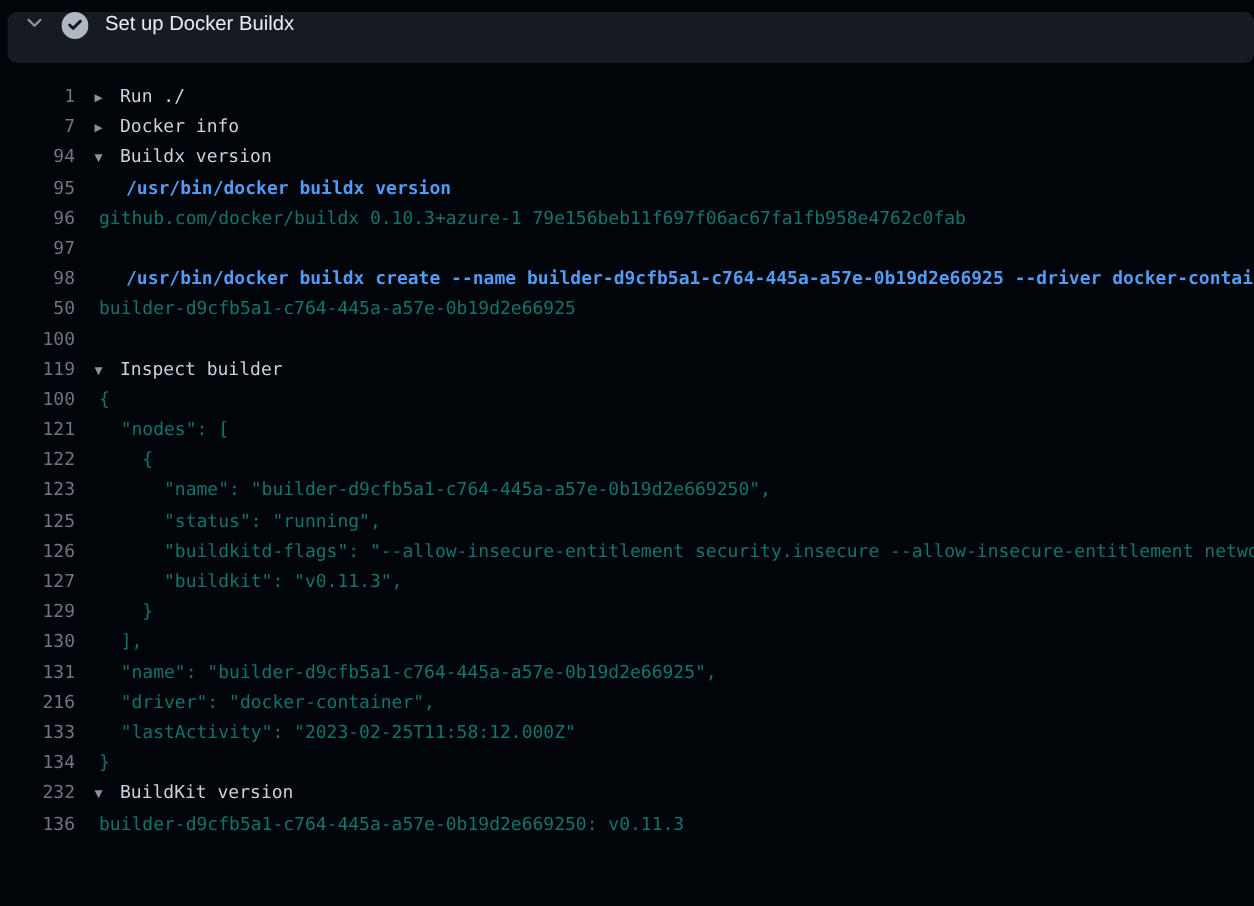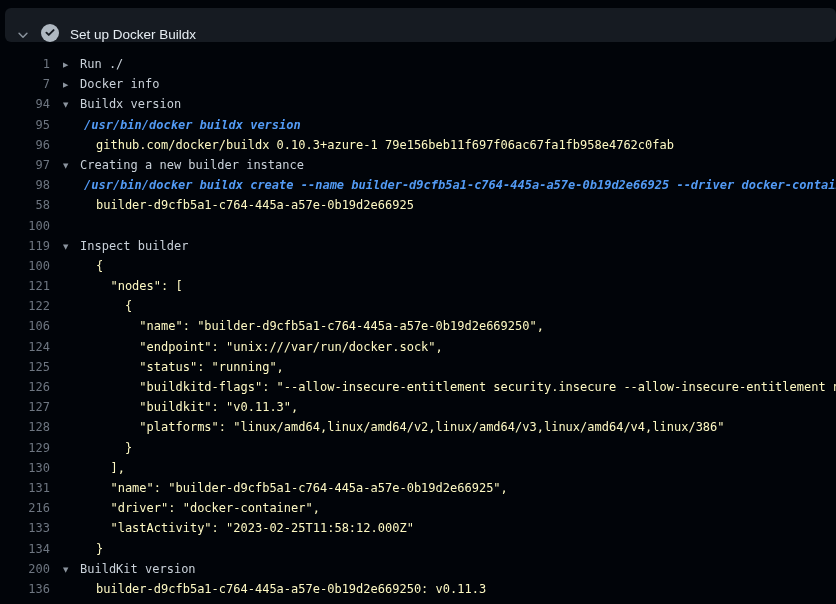--- a/index.html
+++ b/index.html
@@ -10,21 +10,21 @@
     position: relative;
     font-family: "Liberation Sans", "DejaVu Sans", sans-serif;
   }
   .step-header {
     position: absolute;
     left: 5px; top: 8px; right: 0;
     height: 34px;
     background: #161b22;
     border-radius: 6px;
     display: flex;
-    align-items: flex-end;
+    align-items: flex-start;
     cursor: pointer;
   }
   .chev {
     width: 14px; height: 14px;
     margin-left: 11px;
     display: flex; align-items: center; justify-content: center;
   }
   .check {
     width: 18px; height: 18px;
     margin-left: 11px;
@@ -52,22 +52,22 @@
   }
   .num {
     flex: 0 0 50px;
     width: 50px;
     text-align: right;
     color: #6e7681;
     cursor: pointer;
   }
   .content { display: block; white-space: pre; }
   .row.group .content { margin-left: 13px; color: #c9d1d9; cursor: pointer; }
-  .row.command .content { margin-left: 34px; color: #539bf5; font-weight: bold; font-style: italic; }
-  .row.output .content { margin-left: 46px; color: #fef9c3; }
+  .row.command .content { margin-left: 34px; color: #539bf5; font-weight: bold; }
+  .row.output .content { margin-left: 16px; color: #0f766e; }
   .tri {
     display: inline-block;
     width: 12px;
     font-family: "DejaVu Sans", sans-serif;
     font-size: 7px;
     color: #8b949e;
     vertical-align: 1px;
   }
   .row.group .txt { margin-left: 5px; }
   .txt { white-space: pre; }
@@ -113,30 +113,29 @@
     <span class="content"><span class="txt">/usr/bin/docker buildx version</span></span>
   </div>
 
   <div class="row output">
     <span class="num">96</span>
     <span class="content"><span class="txt">github.com/docker/buildx 0.10.3+azure-1 79e156beb11f697f06ac67fa1fb958e4762c0fab</span></span>
   </div>
 
   <div class="row group">
     <span class="num">97</span>
-    <span class="content"><span class="tri">▼</span><span class="txt">Creating a new builder instance</span></span>
   </div>
 
   <div class="row command">
     <span class="num">98</span>
     <span class="content"><span class="txt">/usr/bin/docker buildx create --name builder-d9cfb5a1-c764-445a-a57e-0b19d2e66925 --driver docker-container</span></span>
   </div>
 
   <div class="row output">
-    <span class="num">58</span>
+    <span class="num">50</span>
     <span class="content"><span class="txt">builder-d9cfb5a1-c764-445a-a57e-0b19d2e66925</span></span>
   </div>
 
   <div class="row group">
     <span class="num">100</span>
   </div>
 
   <div class="row group">
     <span class="num">119</span>
     <span class="content"><span class="tri">▼</span><span class="txt">Inspect builder</span></span>
@@ -151,48 +150,40 @@
     <span class="num">121</span>
     <span class="content"><span class="txt">  "nodes": [</span></span>
   </div>
 
   <div class="row output">
     <span class="num">122</span>
     <span class="content"><span class="txt">    {</span></span>
   </div>
 
   <div class="row output">
-    <span class="num">106</span>
+    <span class="num">123</span>
     <span class="content"><span class="txt">      "name": "builder-d9cfb5a1-c764-445a-a57e-0b19d2e669250",</span></span>
   </div>
 
-  <div class="row output">
-    <span class="num">124</span>
-    <span class="content"><span class="txt">      "endpoint": "unix:///var/run/docker.sock",</span></span>
-  </div>
 
   <div class="row output">
     <span class="num">125</span>
     <span class="content"><span class="txt">      "status": "running",</span></span>
   </div>
 
   <div class="row output">
     <span class="num">126</span>
     <span class="content"><span class="txt">      "buildkitd-flags": "--allow-insecure-entitlement security.insecure --allow-insecure-entitlement network.host",</span></span>
   </div>
 
   <div class="row output">
     <span class="num">127</span>
     <span class="content"><span class="txt">      "buildkit": "v0.11.3",</span></span>
   </div>
 
-  <div class="row output">
-    <span class="num">128</span>
-    <span class="content"><span class="txt">      "platforms": "linux/amd64,linux/amd64/v2,linux/amd64/v3,linux/amd64/v4,linux/386"</span></span>
-  </div>
 
   <div class="row output">
     <span class="num">129</span>
     <span class="content"><span class="txt">    }</span></span>
   </div>
 
   <div class="row output">
     <span class="num">130</span>
     <span class="content"><span class="txt">  ],</span></span>
   </div>
@@ -211,21 +202,21 @@
     <span class="num">133</span>
     <span class="content"><span class="txt">  "lastActivity": "2023-02-25T11:58:12.000Z"</span></span>
   </div>
 
   <div class="row output">
     <span class="num">134</span>
     <span class="content"><span class="txt">}</span></span>
   </div>
 
   <div class="row group">
-    <span class="num">200</span>
+    <span class="num">232</span>
     <span class="content"><span class="tri">▼</span><span class="txt">BuildKit version</span></span>
   </div>
 
   <div class="row output">
     <span class="num">136</span>
     <span class="content"><span class="txt">builder-d9cfb5a1-c764-445a-a57e-0b19d2e669250: v0.11.3</span></span>
   </div>
 </div>
 
 </div>

